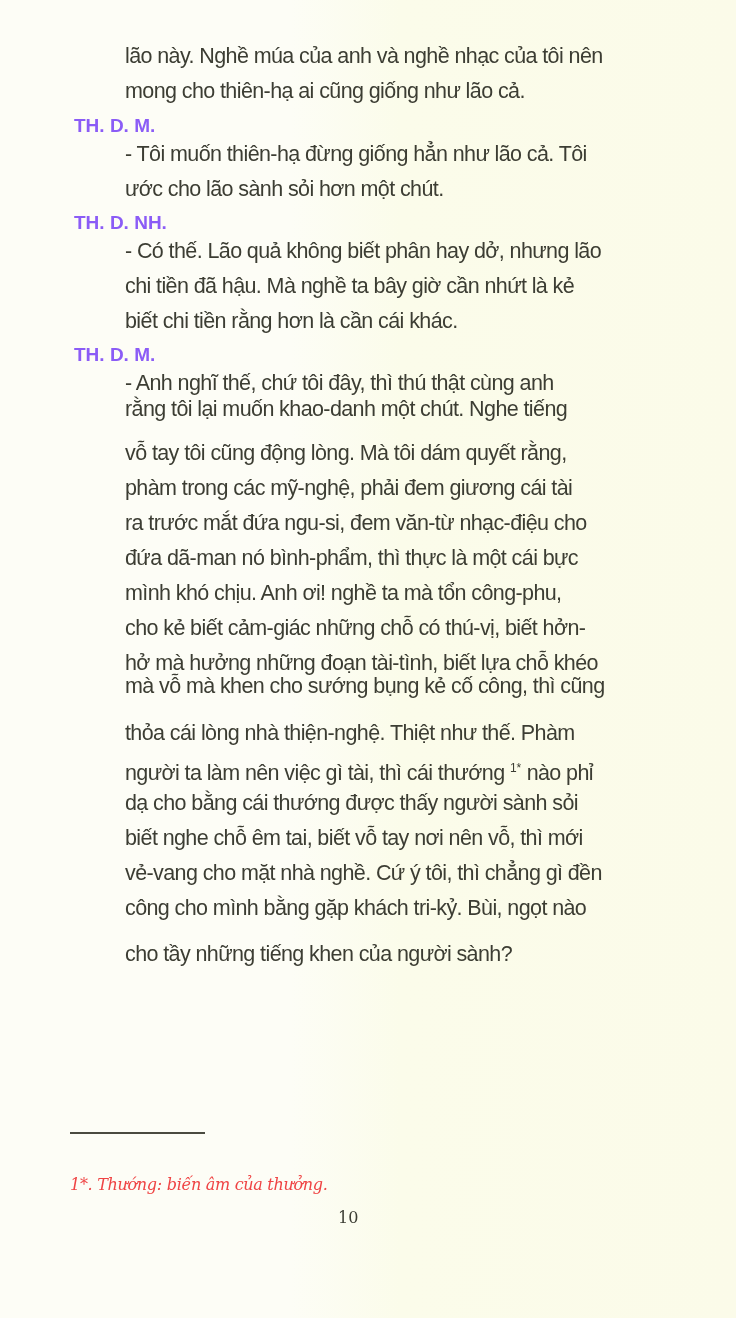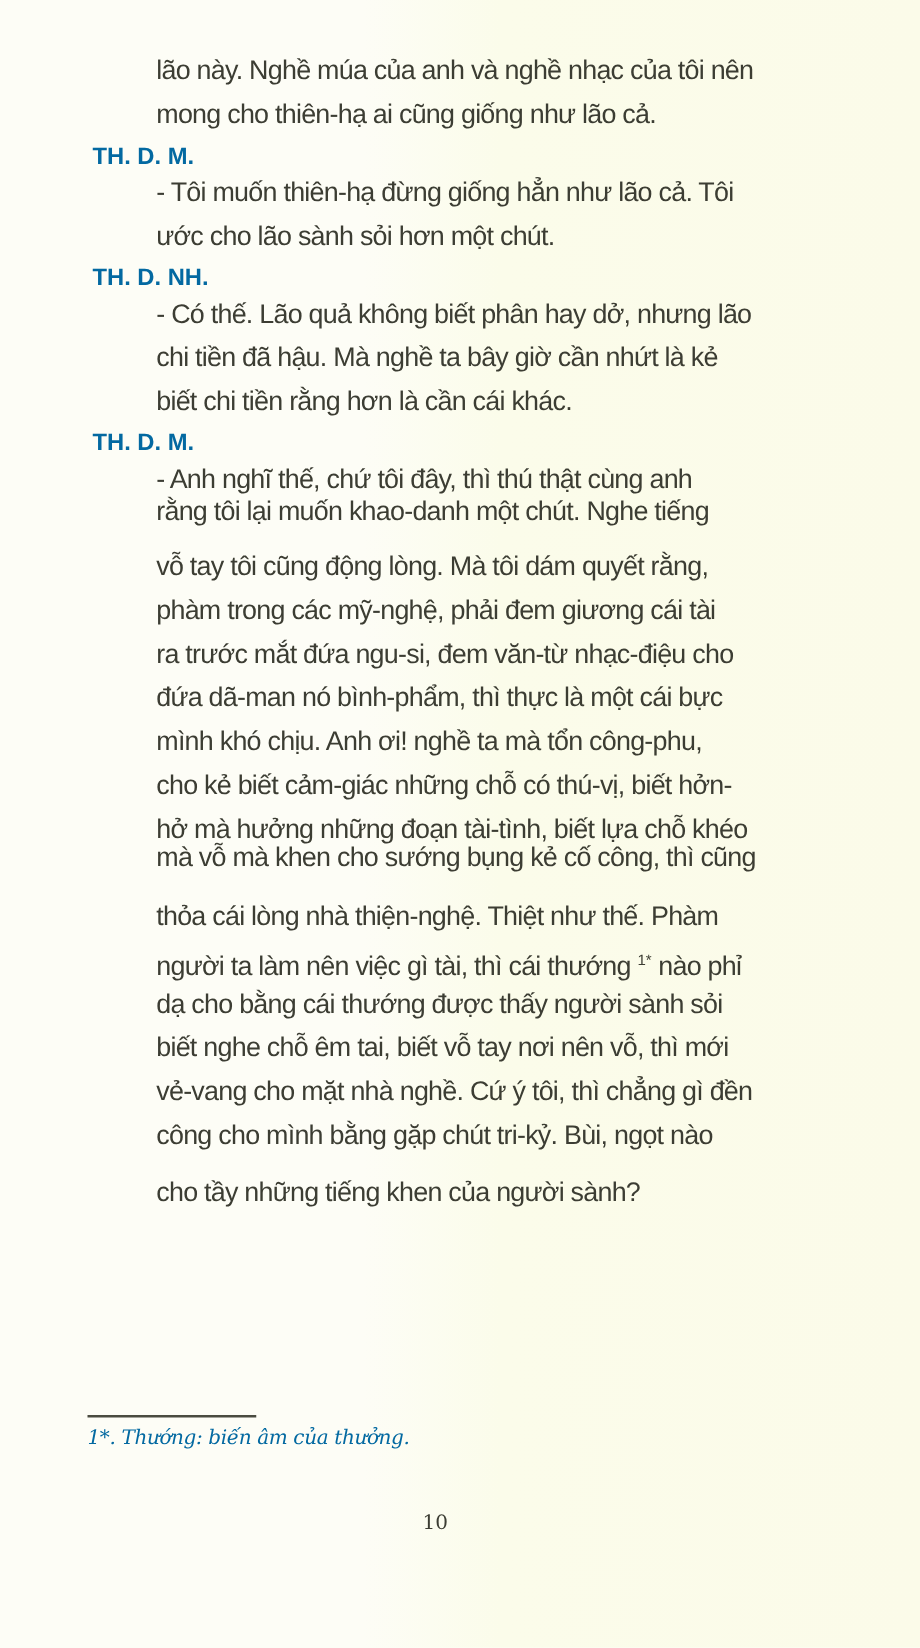--- a/index.html
+++ b/index.html
@@ -40,40 +40,40 @@
       margin-left: 12px;
     }
     .speaker {
       position: absolute;
       left: 74px;
       font-family: "Liberation Sans", sans-serif;
       font-weight: bold;
       font-size: 19px;
       line-height: 24px;
       white-space: nowrap;
-      color: #0369a1;
+      color: #8b5cf6;
     }
     .footnote-rule {
       position: absolute;
       left: 70px;
       top: 1132px;
       width: 135px;
       height: 2px;
       background: #4a4b40;
     }
     .footnote {
       position: absolute;
       left: 70px;
-      top: 1140px;
+      top: 1175px;
       font-family: "DejaVu Serif", serif;
       font-style: italic;
       font-size: 16px;
       letter-spacing: -0.3px;
       white-space: nowrap;
-      color: #0369a1;
+      color: #ef4444;
     }
     .page-number {
       position: absolute;
       left: 338px;
       top: 1208px;
       font-family: "DejaVu Serif", serif;
       font-size: 16px;
       color: #3c3d33;
     }
     sup.ref {
@@ -109,20 +109,20 @@
   <div class="line" style="top:544px">đứa dã-man nó bình-phẩm, thì thực là một cái bực</div>
   <div class="line" style="top:579px">mình khó chịu. Anh ơi! nghề ta mà tổn công-phu,</div>
   <div class="line" style="top:614px">cho kẻ biết cảm-giác những chỗ có thú-vị, biết hởn-</div>
   <div class="line" style="top:649px">hở mà hưởng những đoạn tài-tình, biết lựa chỗ khéo</div>
   <div class="line" style="top:672px">mà vỗ mà khen cho sướng bụng kẻ cố công, thì cũng</div>
   <div class="line" style="top:719px">thỏa cái lòng nhà thiện-nghệ. Thiệt như thế. Phàm</div>
   <div class="line" style="top:754px"><span>người ta làm nên việc gì tài, thì cái thướng </span><sup class="ref">1*</sup><span> nào phỉ</span></div>
   <div class="line" style="top:789px">dạ cho bằng cái thướng được thấy người sành sỏi</div>
   <div class="line" style="top:824px">biết nghe chỗ êm tai, biết vỗ tay nơi nên vỗ, thì mới</div>
   <div class="line" style="top:859px">vẻ-vang cho mặt nhà nghề. Cứ ý tôi, thì chẳng gì đền</div>
-  <div class="line" style="top:894px">công cho mình bằng gặp chút tri-kỷ. Bùi, ngọt nào</div>
+  <div class="line" style="top:894px">công cho mình bằng gặp khách tri-kỷ. Bùi, ngọt nào</div>
   <div class="line" style="top:940px">cho tầy những tiếng khen của người sành?</div>
 
   <div class="footnote-rule"></div>
   <div class="footnote">1*. Thướng: biến âm của thưởng.</div>
 
   <div class="page-number">10</div>
 </div>
 
 </body></html>

